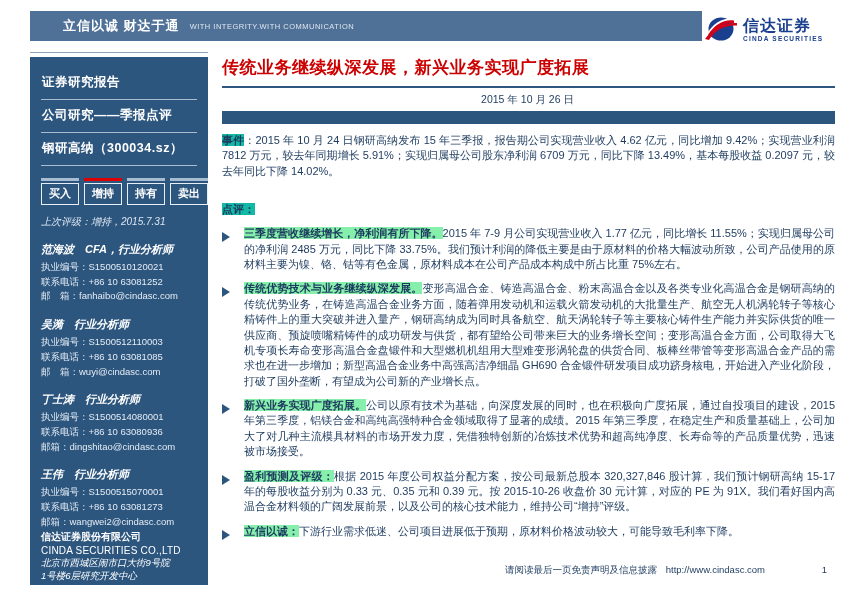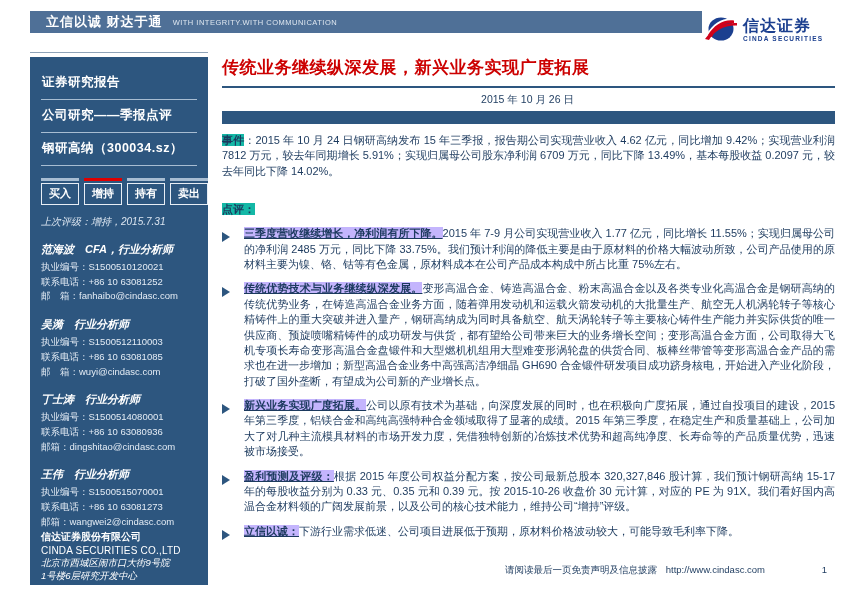--- a/index.html
+++ b/index.html
@@ -3,23 +3,23 @@
 <meta charset="utf-8">
 <style>
   html,body{margin:0;padding:0;overflow:hidden;}
   body{
     width:842px;height:595px;position:relative;background:#ffffff;
     font-family:"Liberation Sans","DejaVu Sans",sans-serif;
     color:#1c3a5e;
   }
   
   .topbar{
-    position:absolute;left:30px;top:11px;width:672px;height:22px;
+    position:absolute;left:30px;top:11px;width:672px;height:30px;
     background:#4f7097;color:#fff;display:flex;align-items:center;
-    padding-left:16px;box-sizing:border-box;
+    padding-left:33px;box-sizing:border-box;
   }
   .topbar .cn{font-size:13px;font-weight:bold;letter-spacing:1px;}
   .topbar .en{font-size:7.5px;margin-left:10px;color:#dfe7f0;letter-spacing:.5px;}
   .sidebar-top-rule{
     position:absolute;left:30px;top:52px;width:178px;height:0;
     border-top:1px solid #8fa3b8;
   }
   
   .logo{position:absolute;left:704px;top:14px;height:32px;display:flex;align-items:center;}
   .logo-text{margin-left:5px;line-height:1;}
@@ -57,21 +57,21 @@
   .event{margin-top:9px;font-size:11px;line-height:1.4;text-align:justify;}
   .hl{background:#14b8a6;font-weight:bold;}
   .comment-label{margin-top:23px;font-size:11px;}
   .bullets{margin-top:2px;}
   .bullet{display:flex;margin-top:9px;}
   .bullet-marker{flex:0 0 22px;padding-top:2px;}
   .arrow{display:inline-block;width:0;height:0;
     border-left:8px solid #2d567f;border-top:5px solid transparent;
     border-bottom:5px solid transparent;}
   .bullet-text{font-size:11px;line-height:1.4;text-align:justify;}
-  .bullet-head{font-weight:bold;background:#c4b5fd;text-decoration:underline;}
+  .bullet-head{font-weight:bold;background:#86efac;}
   
   .footer{position:absolute;left:222px;top:564px;width:613px;font-size:9.5px;}
   .footer .cluster{position:absolute;right:70px;white-space:nowrap;}
   .footer .url{margin-left:6px;color:#1c3a5e;text-decoration:none;}
   .footer .page{position:absolute;right:8px;}
 </style>
 </head>
 <body>
 
 <div class="topbar">

